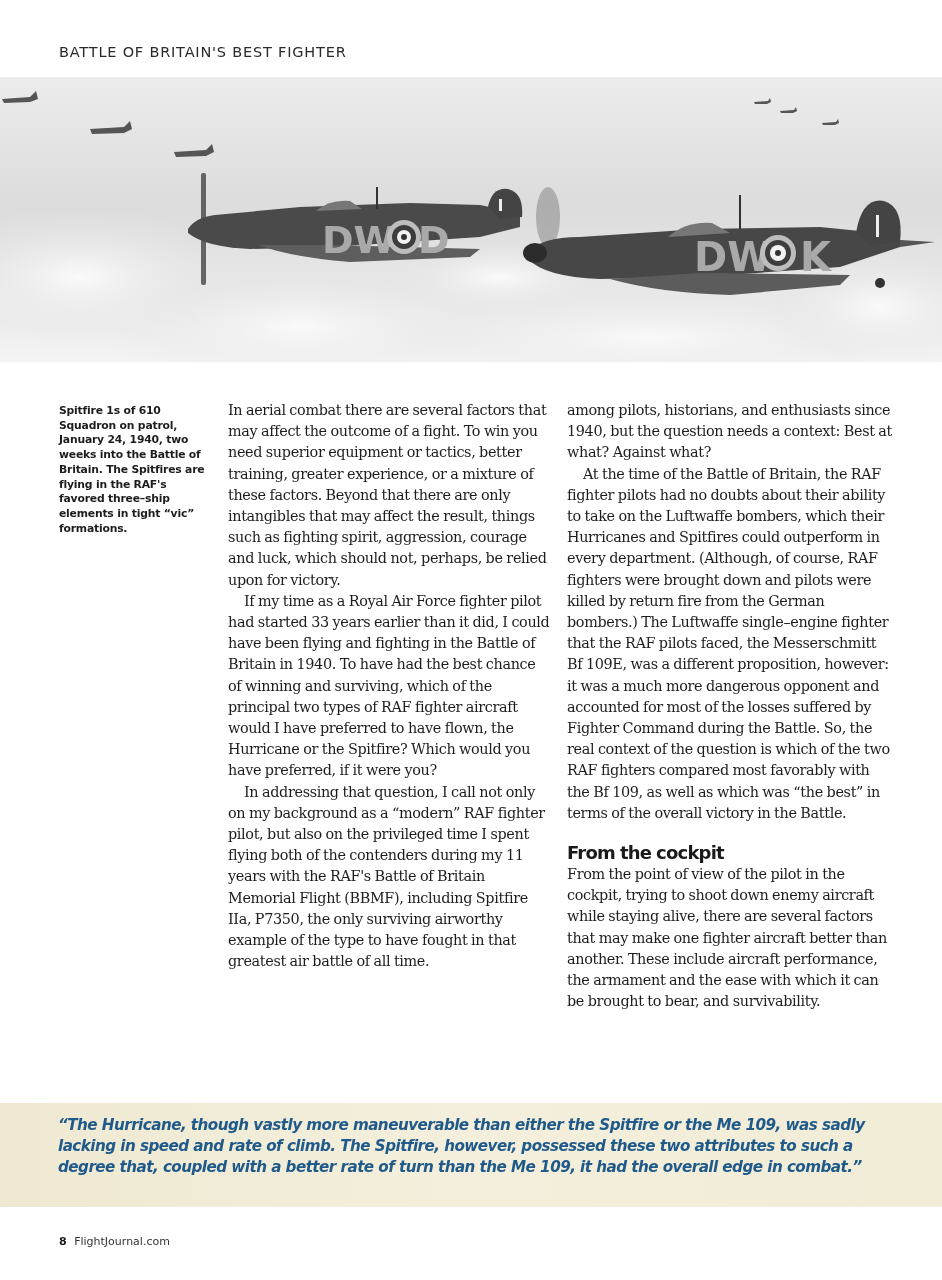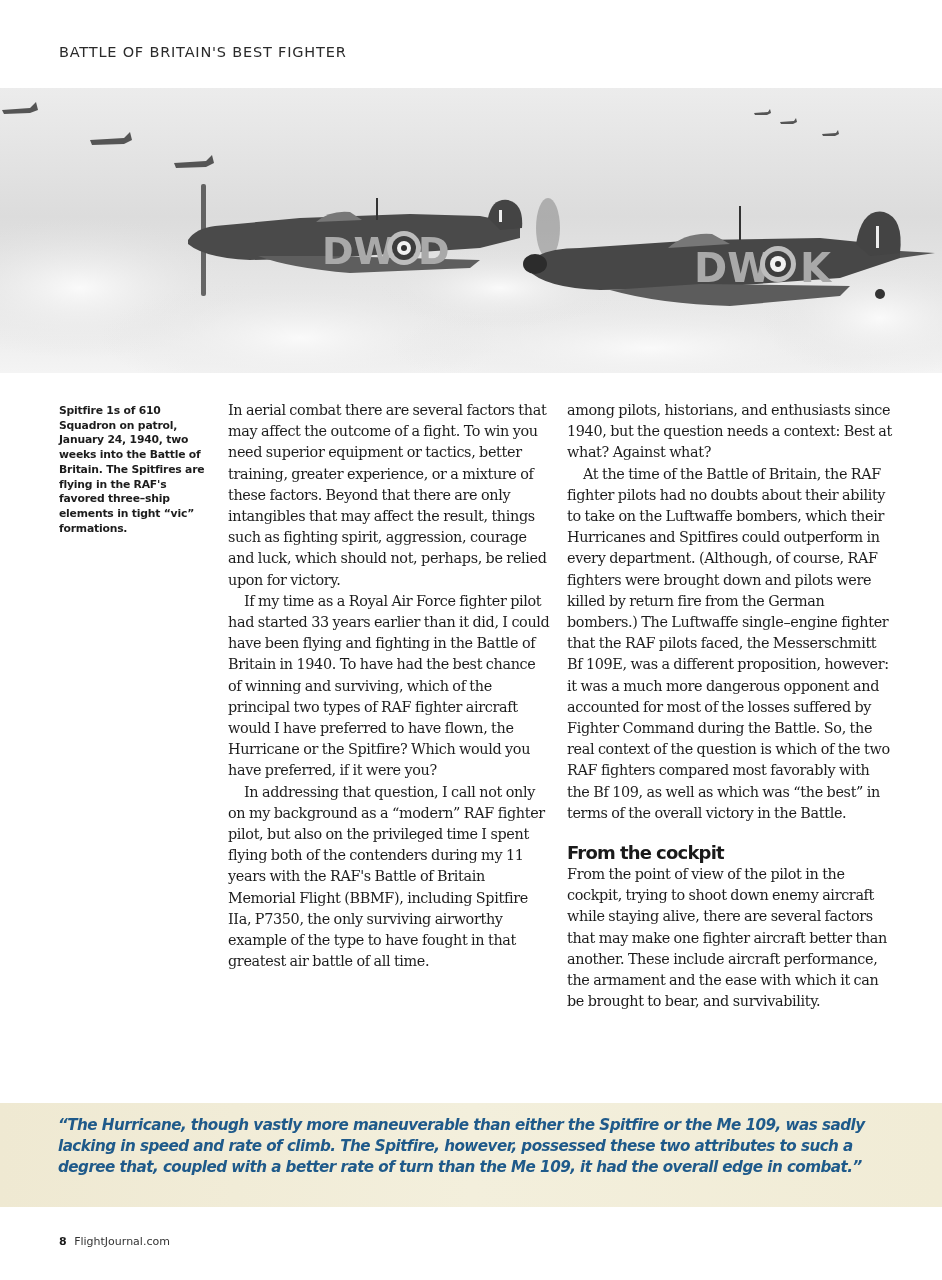--- a/index.html
+++ b/index.html
@@ -6,21 +6,21 @@
   html, body { width: 942px; height: 1280px; background: #ffffff; overflow: hidden; }
   body { position: relative; font-family: "DejaVu Serif", serif; color: #1f1f1f; }
 
   .running-head {
     position: absolute; left: 59px; top: 44px;
     font-family: "DejaVu Sans", sans-serif; font-size: 14.5px;
     letter-spacing: 0.8px; color: #2a2a2a; font-weight: normal;
   }
 
   .hero {
-    position: absolute; left: 0; top: 88px; width: 942px; height: 285px;
+    position: absolute; left: 0; top: 77px; width: 942px; height: 285px;
     overflow: hidden;
     background: linear-gradient(180deg, #e9e9e9 0%, #dedede 35%, #e6e6e6 60%, #f2f2f2 100%);
   }
   .hero svg { display: block; }
 
   .caption {
     position: absolute; left: 59px; top: 404px; width: 150px;
     font-family: "DejaVu Sans", sans-serif; font-weight: bold;
     font-size: 10.8px; line-height: 14.7px; color: #1d1d1d;
     letter-spacing: -0.2px;

